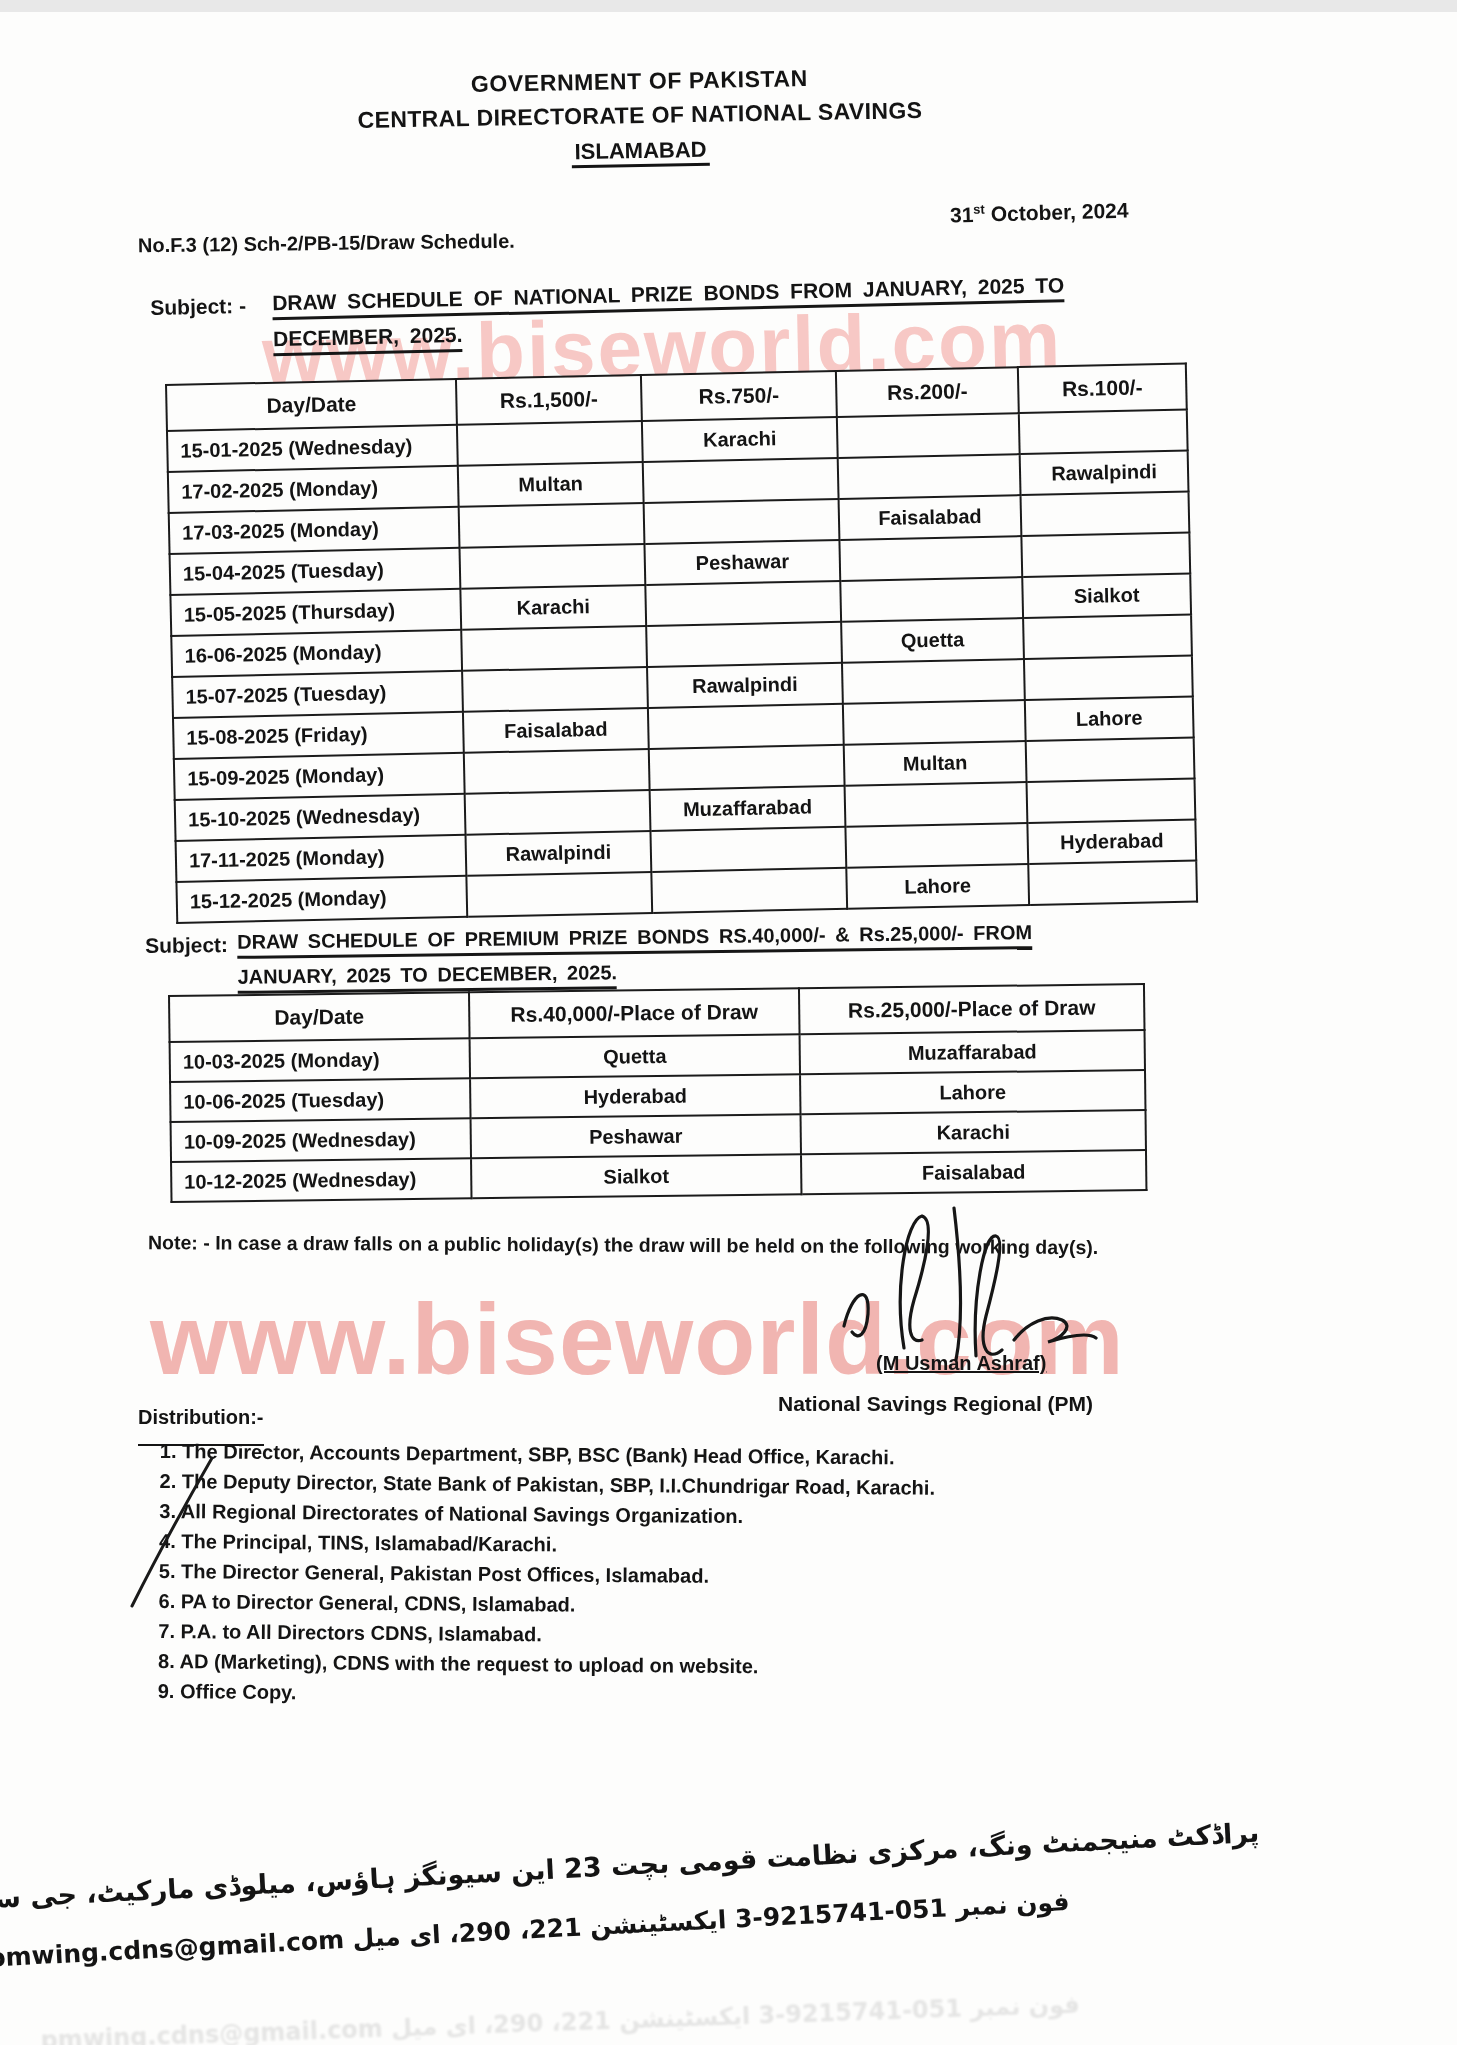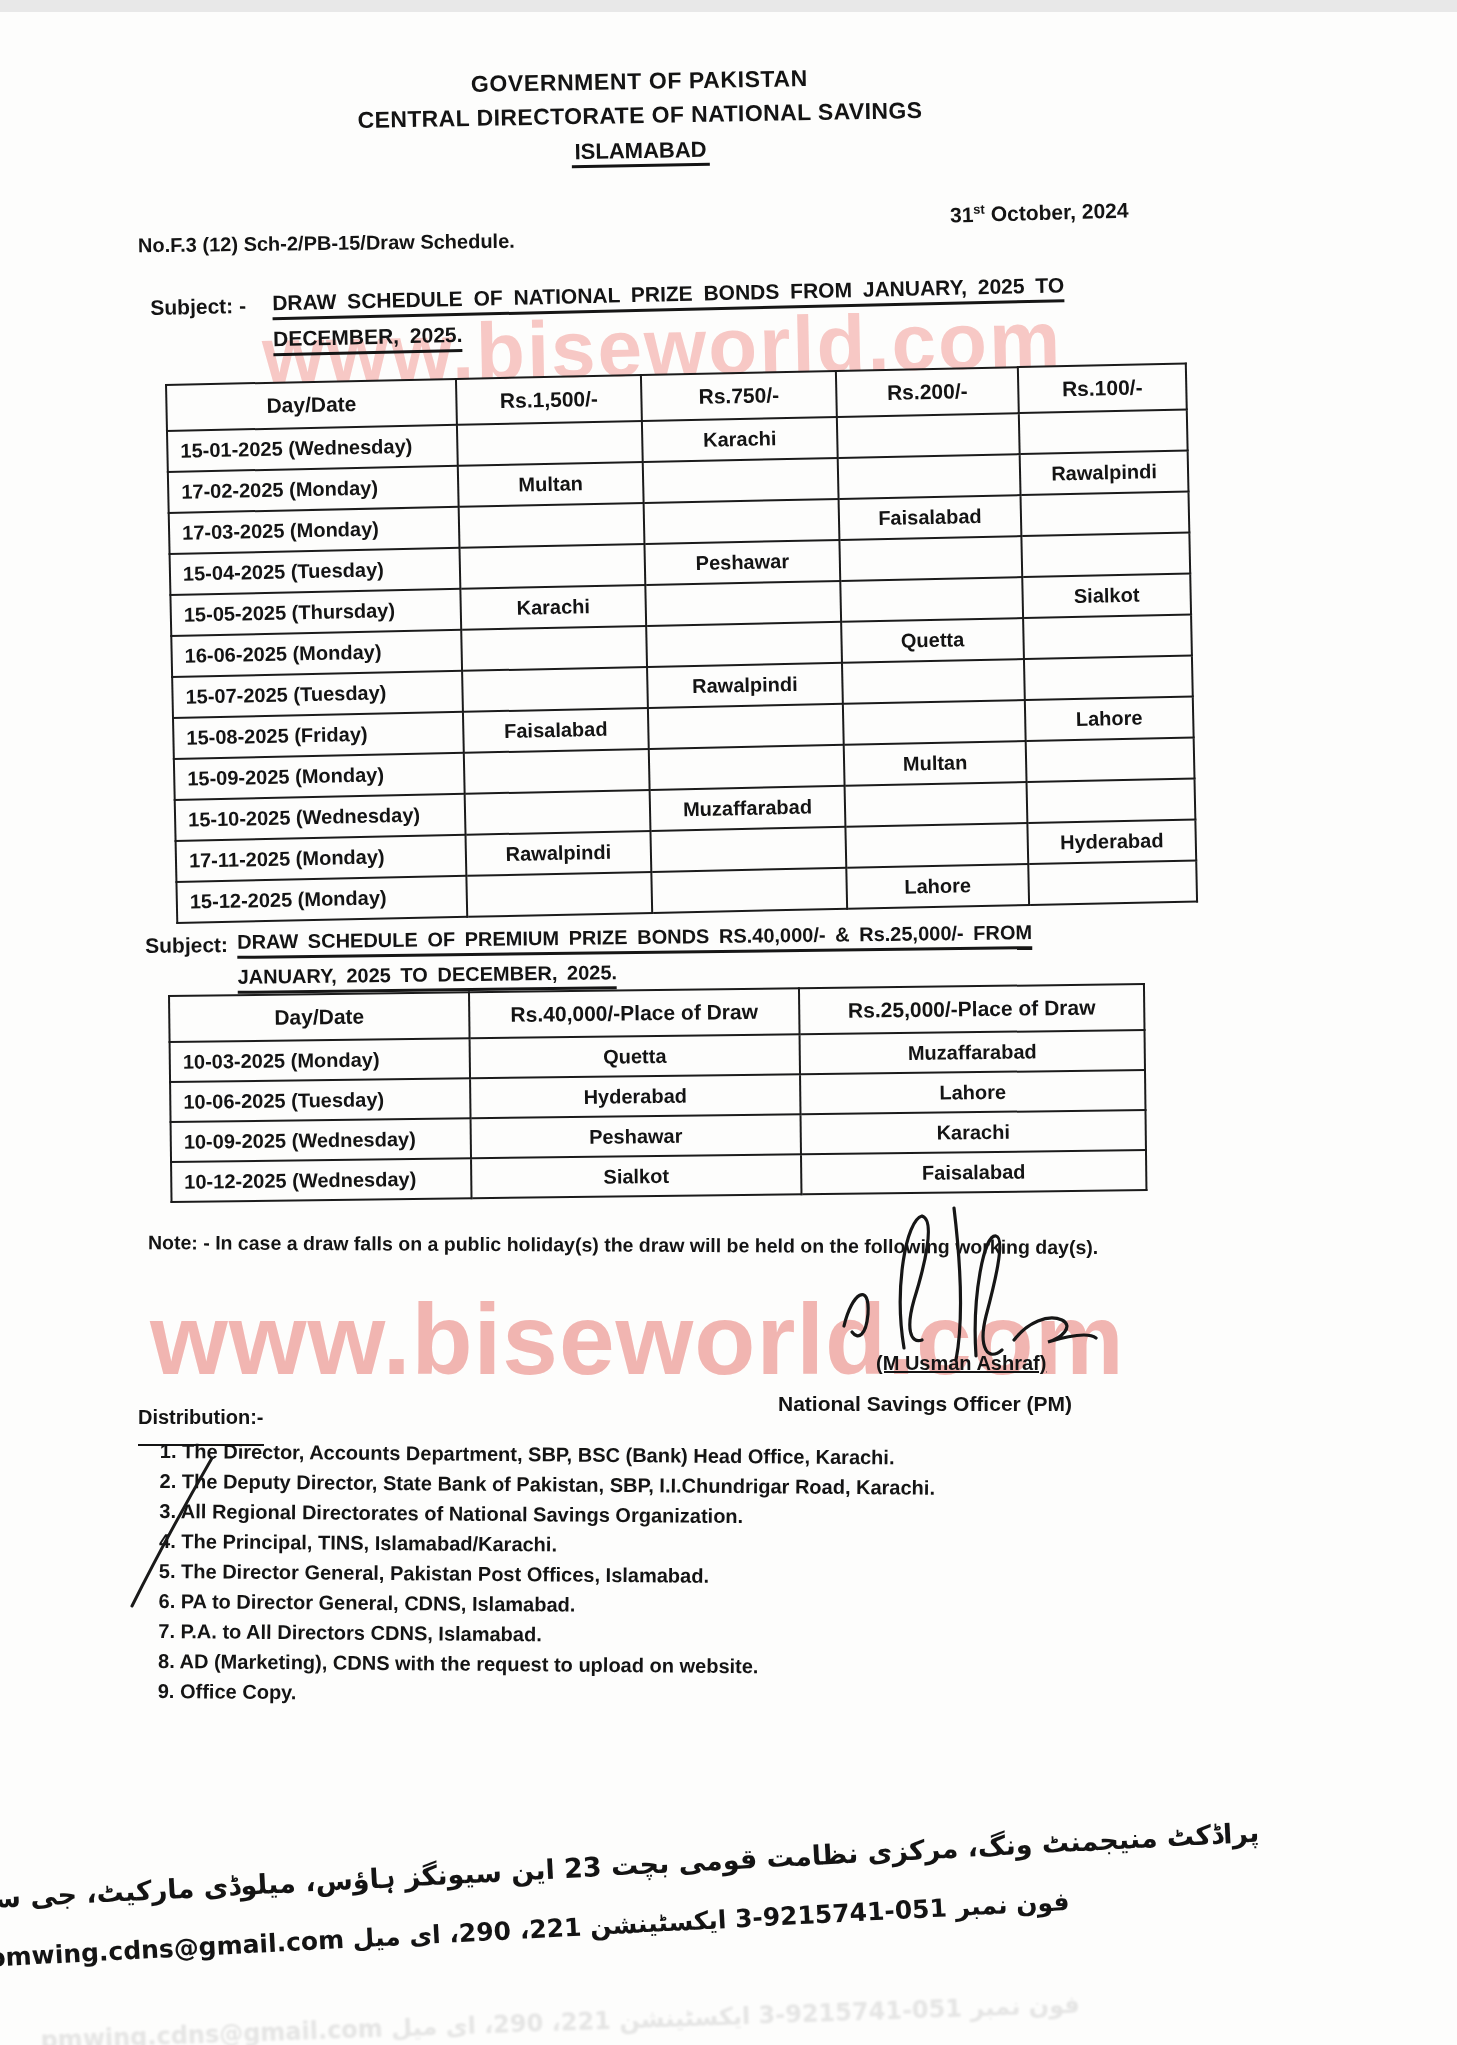--- a/index.html
+++ b/index.html
@@ -252,21 +252,21 @@
   <svg class="abs sig-svg" width="300" height="200" viewBox="0 0 300 200">
     <g fill="none" stroke="#161616" stroke-width="3.2" stroke-linecap="round">
       <path d="M18,128 c8,-34 26,-44 24,-12 c-2,22 -10,26 -16,18"></path>
       <path d="M78,150 c-10,-60 2,-128 18,-132 c14,4 2,52 -8,84 c-8,28 -4,44 8,40"></path>
       <path d="M128,10 c6,50 10,110 2,152"></path>
       <path d="M150,158 c-4,-60 8,-122 20,-120 c10,2 -2,50 -10,80 c-8,32 2,46 16,34"></path>
       <path d="M188,142 c14,-18 34,-26 48,-20 c12,6 0,18 -14,22 c20,-6 40,-10 48,-4"></path>
     </g>
   </svg>
   <div class="abs sig-name">(M Usman Ashraf)</div>
-  <div class="abs sig-title">National Savings Officer (PM)</div>
+  <div class="abs sig-title">National Savings Regional (PM)</div>
 
   <div class="abs dist-head"><span>Distribution:-</span></div>
   <div class="abs dist-items">
       <div class="dist-item">1. The Director, Accounts Department, SBP, BSC (Bank) Head Office, Karachi.</div>
       <div class="dist-item">2. The Deputy Director, State Bank of Pakistan, SBP, I.I.Chundrigar Road, Karachi.</div>
       <div class="dist-item">3. All Regional Directorates of National Savings Organization.</div>
       <div class="dist-item">4. The Principal, TINS, Islamabad/Karachi.</div>
       <div class="dist-item">5. The Director General, Pakistan Post Offices, Islamabad.</div>
       <div class="dist-item">6. PA to Director General, CDNS, Islamabad.</div>
       <div class="dist-item">7. P.A. to All Directors CDNS, Islamabad.</div>

